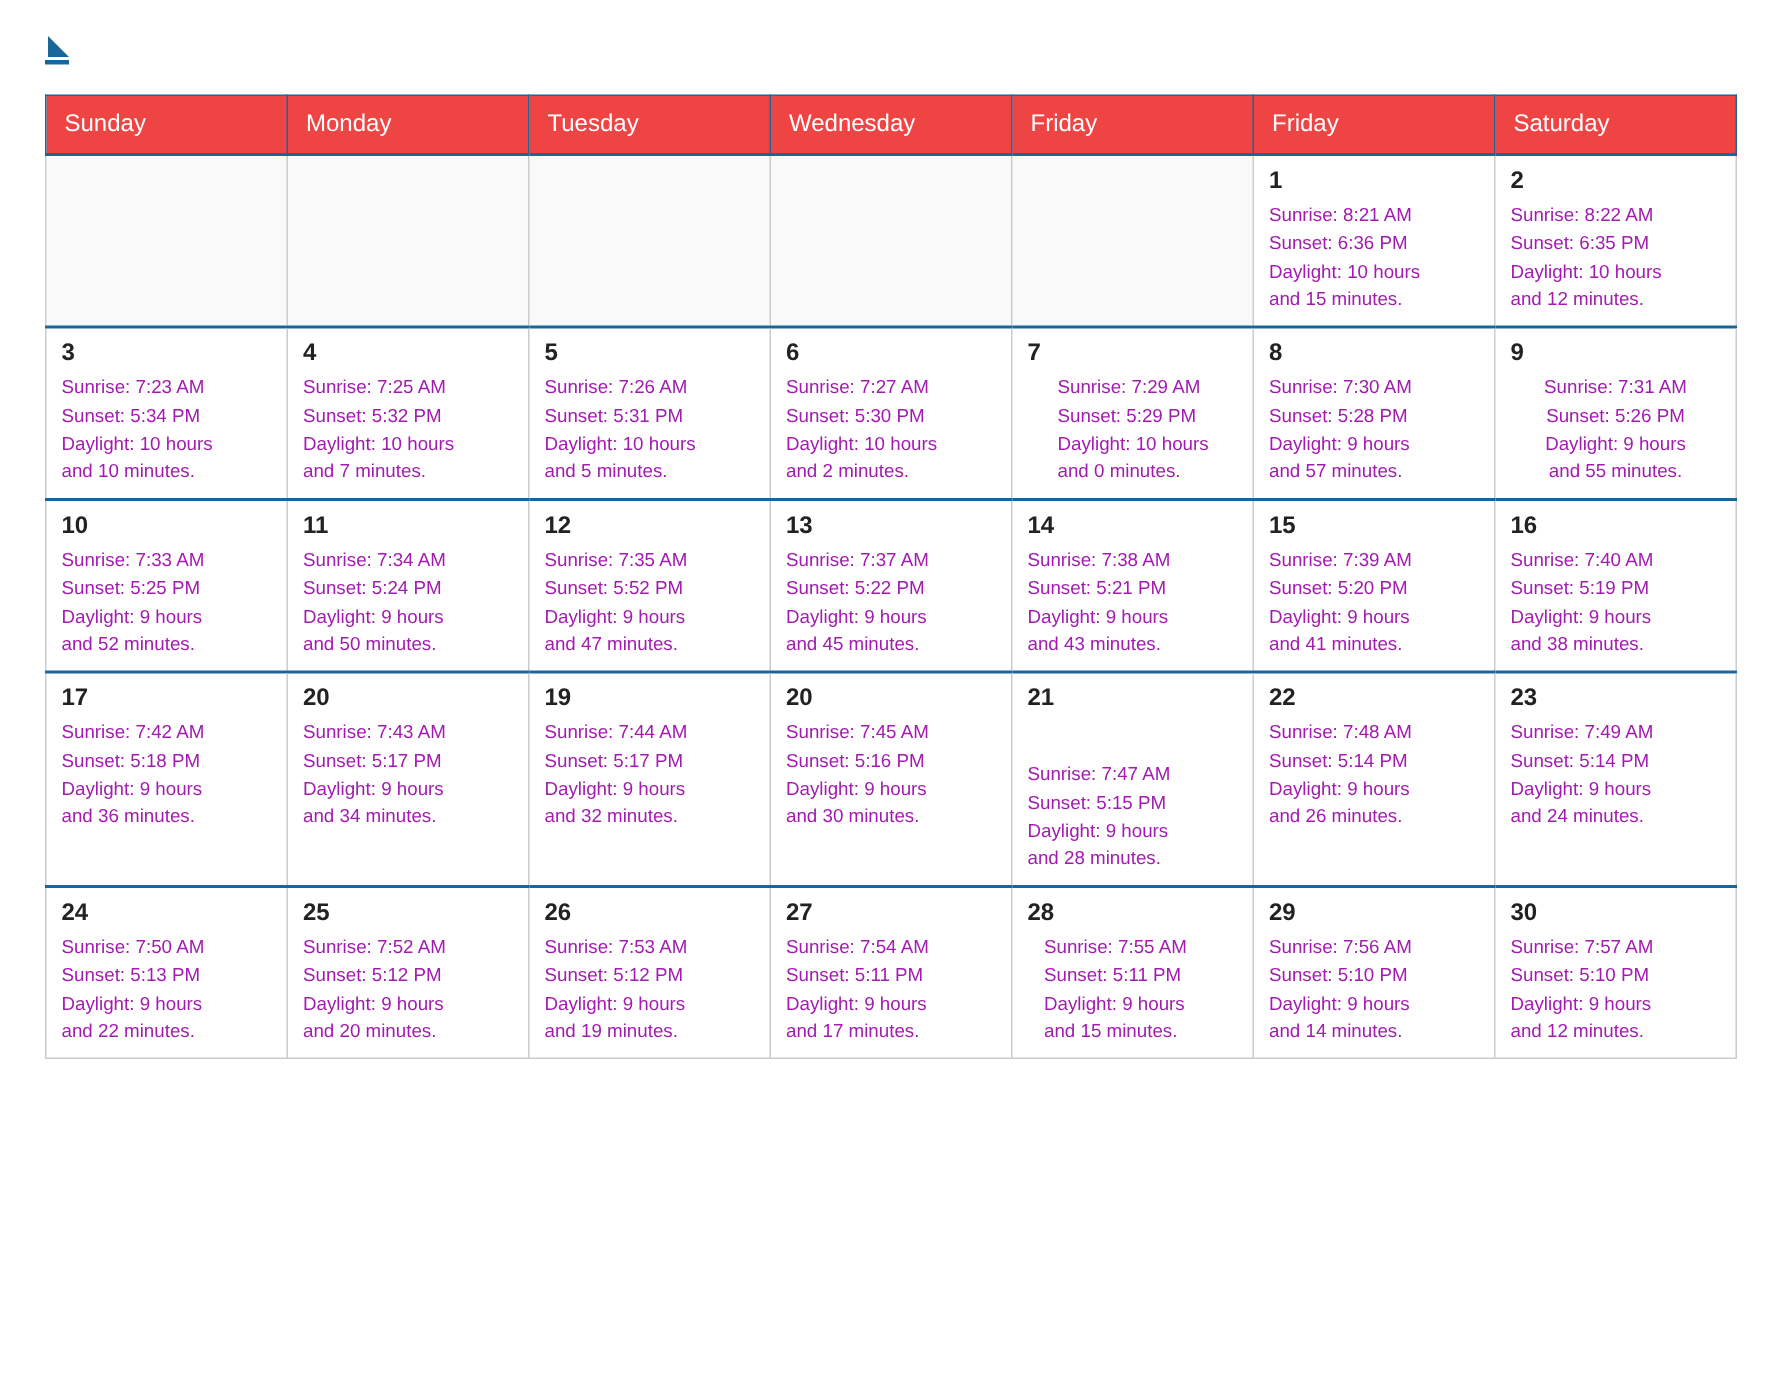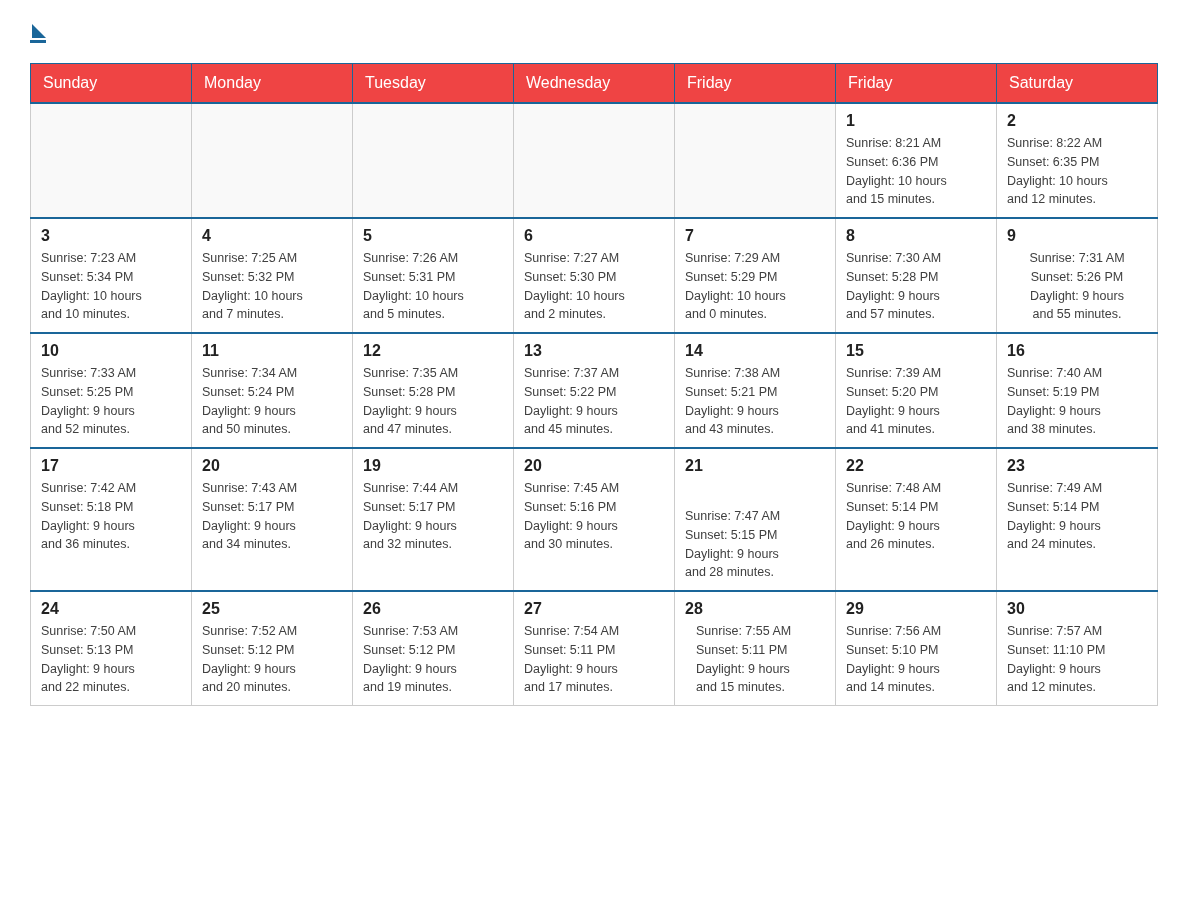--- a/index.html
+++ b/index.html
@@ -92,21 +92,21 @@
     }
     .day-number {
       font-size: 16px;
       font-weight: bold;
       color: #222;
       display: block;
       margin-bottom: 4px;
     }
     .day-info {
       font-size: 12.5px;
-      color: #404040;
+      color: #a21caf;
       line-height: 1.5;
     }
     .empty-cell {
       background: #f9f9f9;
     }
   </style>
 </head>
 <body>
 
 <div class="header">
@@ -184,21 +184,21 @@
         </td>
         <td>
           <span class="day-number">6</span>
           <div class="day-info" style="white-space: pre-line;">Sunrise: 7:27 AM
 Sunset: 5:30 PM
 Daylight: 10 hours
 and 2 minutes.</div>
         </td>
         <td>
           <span class="day-number">7</span>
-          <div class="day-info" style="white-space: pre-line;">Sunrise: 7:29 AM
+          <div class="day-info" style="white-space: pre-line; margin-left: 20px;">Sunrise: 7:29 AM
 Sunset: 5:29 PM
 Daylight: 10 hours
 and 0 minutes.</div>
         </td>
         <td>
           <span class="day-number">8</span>
           <div class="day-info" style="white-space: pre-line;">Sunrise: 7:30 AM
 Sunset: 5:28 PM
 Daylight: 9 hours
 and 57 minutes.</div>
@@ -222,21 +222,21 @@
         <td>
           <span class="day-number">11</span>
           <div class="day-info" style="white-space: pre-line;">Sunrise: 7:34 AM
 Sunset: 5:24 PM
 Daylight: 9 hours
 and 50 minutes.</div>
         </td>
         <td>
           <span class="day-number">12</span>
           <div class="day-info" style="white-space: pre-line;">Sunrise: 7:35 AM
-Sunset: 5:28 PM
+Sunset: 5:52 PM
 Daylight: 9 hours
 and 47 minutes.</div>
         </td>
         <td>
           <span class="day-number">13</span>
           <div class="day-info" style="white-space: pre-line;">Sunrise: 7:37 AM
 Sunset: 5:22 PM
 Daylight: 9 hours
 and 45 minutes.</div>
         </td>
@@ -352,19 +352,19 @@
         <td>
           <span class="day-number">29</span>
           <div class="day-info" style="white-space: pre-line;">Sunrise: 7:56 AM
 Sunset: 5:10 PM
 Daylight: 9 hours
 and 14 minutes.</div>
         </td>
         <td>
           <span class="day-number">30</span>
           <div class="day-info" style="white-space: pre-line;">Sunrise: 7:57 AM
-Sunset: 11:10 PM
+Sunset: 5:10 PM
 Daylight: 9 hours
 and 12 minutes.</div>
         </td>
       </tr>
     </tbody>
 </table>
 
 </body></html>

